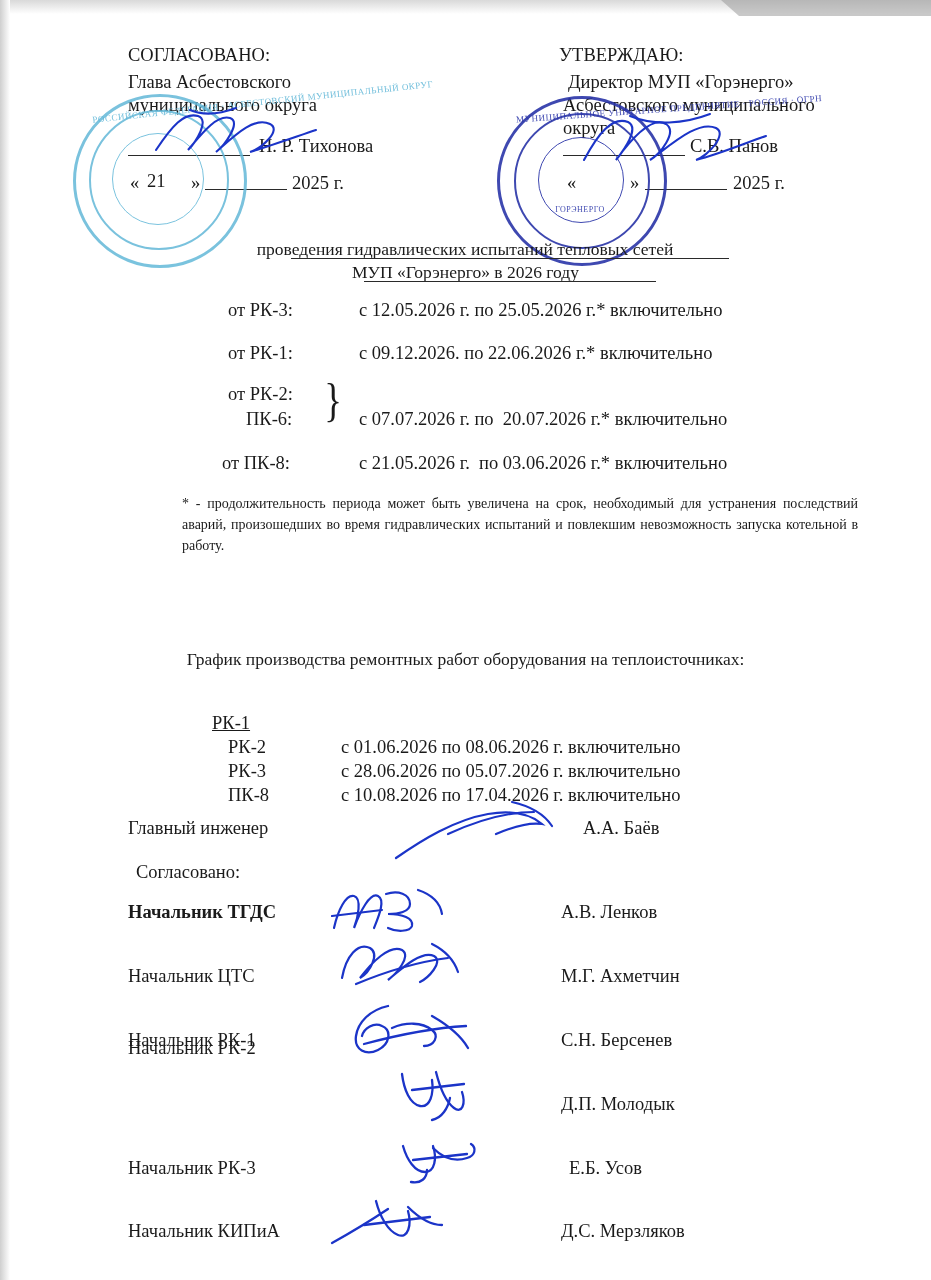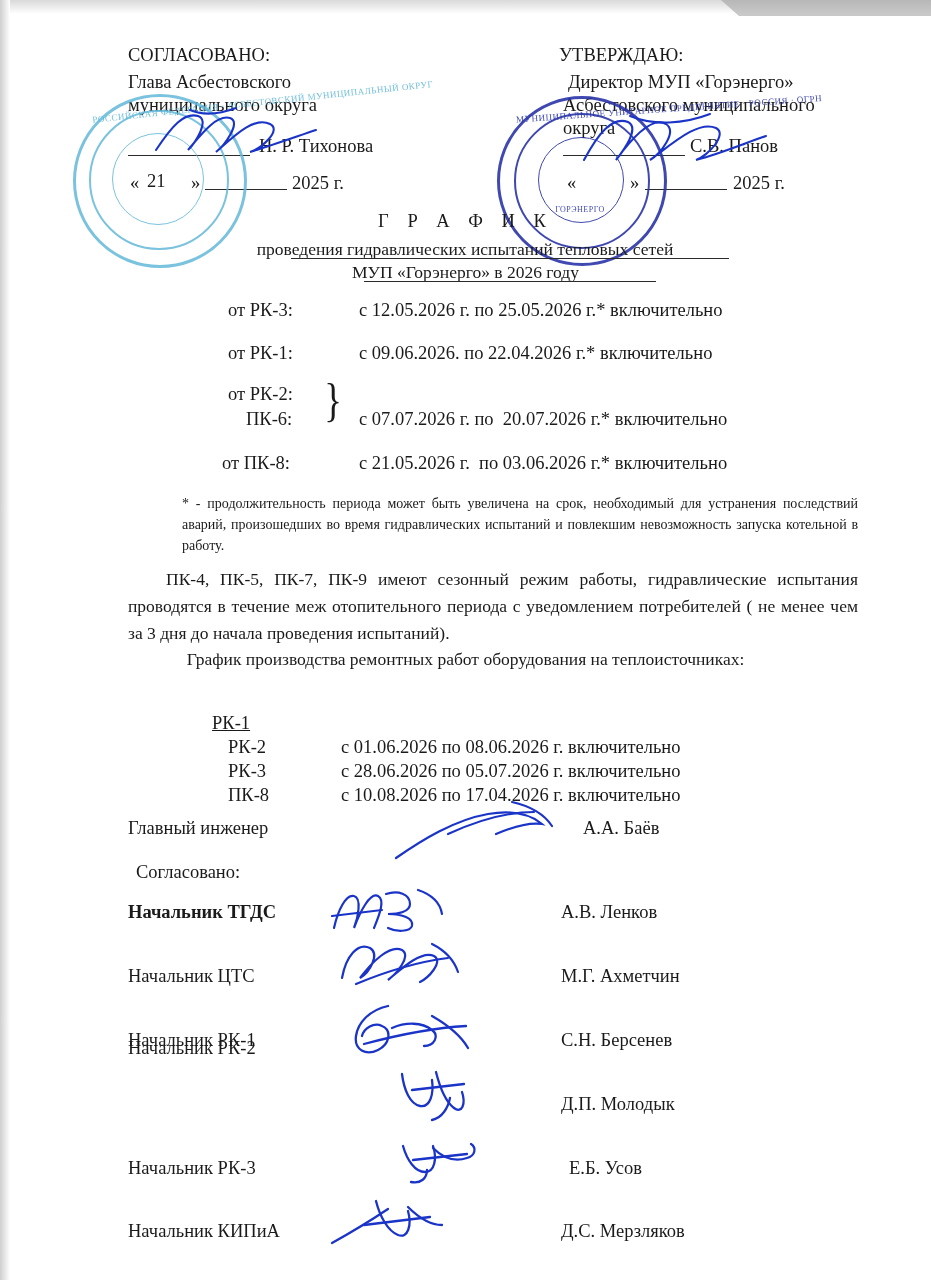--- a/index.html
+++ b/index.html
@@ -191,43 +191,41 @@
       <path d="M40 4 C54 10, 70 8, 86 2"></path>
     </svg>
   </div>
   <div class="sig" style="left:580px; top:110px;">
     <svg width="190" height="62" viewBox="0 0 190 62" fill="none" stroke="#1b34c8" stroke-width="2.1" stroke-linecap="round">
       <path d="M4 50 C18 24, 32 6, 48 12 C60 18, 44 40, 36 50 C52 28, 72 6, 86 14 C98 22, 80 44, 70 50 C92 34, 118 10, 136 18 C148 24, 128 46, 116 50 C140 44, 168 32, 186 26"></path>
       <path d="M50 6 C74 16, 104 14, 130 4"></path>
     </svg>
   </div>
 
-  <div class="txt title" style="left:0; top:211px; width:931px; text-align:center;">Г Р А Ф И К</div>
   <div class="txt sz17" style="left:0; top:239px; width:930px; text-align:center;">проведения гидравлических испытаний тепловых сетей</div>
   <div class="txt sz17" style="left:0; top:262px; width:931px; text-align:center;">МУП «Горэнерго» в 2026 году</div>
   <div class="rule" style="left:291px; top:258px; width:438px;"></div>
   <div class="rule" style="left:364px; top:281px; width:292px;"></div>
 
   <div class="txt sz18" style="left:228px; top:300px;">от РК-3:</div>
   <div class="txt sz18" style="left:359px; top:300px;">с 12.05.2026 г. по 25.05.2026 г.* включительно</div>
 
   <div class="txt sz18" style="left:228px; top:343px;">от РК-1:</div>
-  <div class="txt sz18" style="left:359px; top:343px;">с 09.06.2026. по 22.04.2026 г.* включительно</div>
+  <div class="txt sz18" style="left:359px; top:343px;">с 09.12.2026. по 22.06.2026 г.* включительно</div>
 
   <div class="txt sz18" style="left:228px; top:384px;">от РК-2:</div>
   <div class="txt sz18" style="left:246px; top:409px;">ПК-6:</div>
   <div class="brace" style="left:322px; top:374px;">}</div>
   <div class="txt sz18" style="left:359px; top:409px;">с 07.07.2026 г. по  20.07.2026 г.* включительно</div>
 
   <div class="txt sz18" style="left:222px; top:453px;">от ПК-8:</div>
   <div class="txt sz18" style="left:359px; top:453px;">с 21.05.2026 г.  по 03.06.2026 г.* включительно</div>
 
   <div class="just sz14" style="left:182px; top:493px; width:676px; line-height:1.5;">*  -  продолжительность периода может быть увеличена на срок, необходимый для устранения последствий аварий, произошедших во время гидравлических испытаний и повлекшим невозможность запуска котельной в работу.</div>
 
-  <div class="just sz17" style="left:128px; top:566px; width:730px; line-height:1.55; text-indent:38px;">ПК-4, ПК-5, ПК-7, ПК-9 имеют сезонный режим работы, гидравлические испытания проводятся в течение меж отопительного периода с уведомлением потребителей ( не менее чем за 3 дня до начала проведения испытаний).</div>
 
   <div class="txt sz17" style="left:0; top:649px; width:931px; text-align:center;">График производства ремонтных работ оборудования на теплоисточниках:</div>
 
   <div class="txt sz18" style="left:212px; top:713px;text-decoration:underline;">РК-1</div>
 
   <div class="txt sz18" style="left:228px; top:737px;">РК-2</div>
   <div class="txt sz18" style="left:341px; top:737px;">с 01.06.2026 по 08.06.2026 г. включительно</div>
 
   <div class="txt sz18" style="left:228px; top:761px;">РК-3</div>
   <div class="txt sz18" style="left:341px; top:761px;">с 28.06.2026 по 05.07.2026 г. включительно</div>

